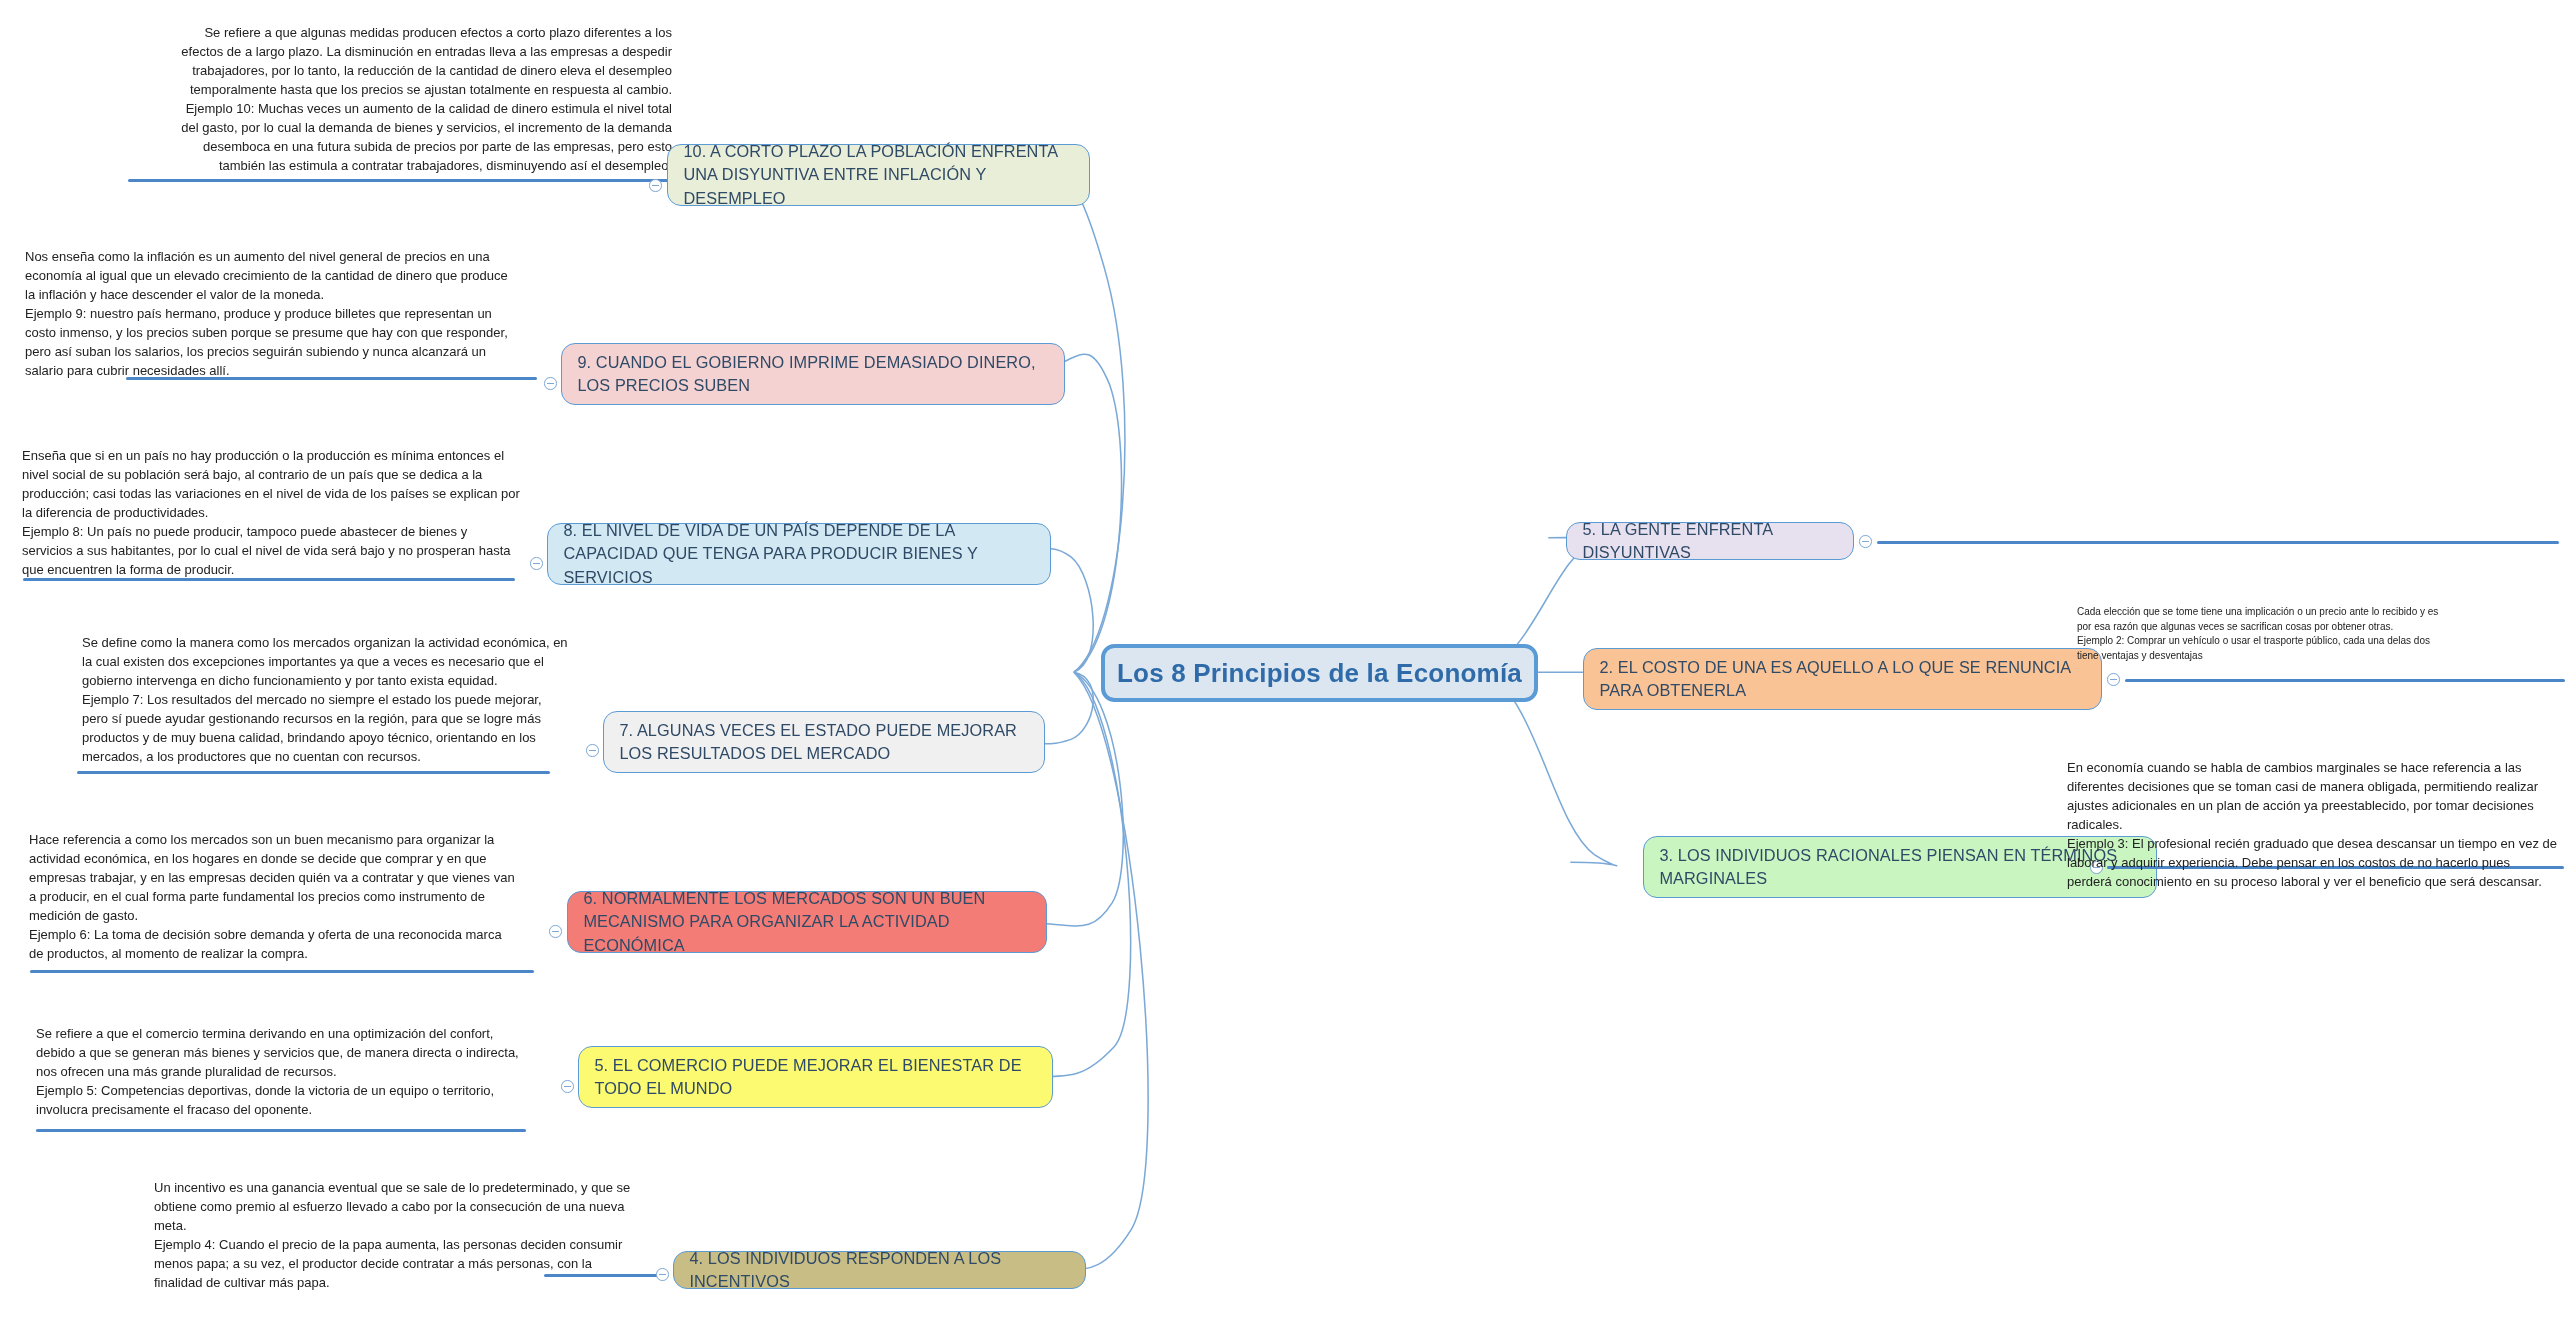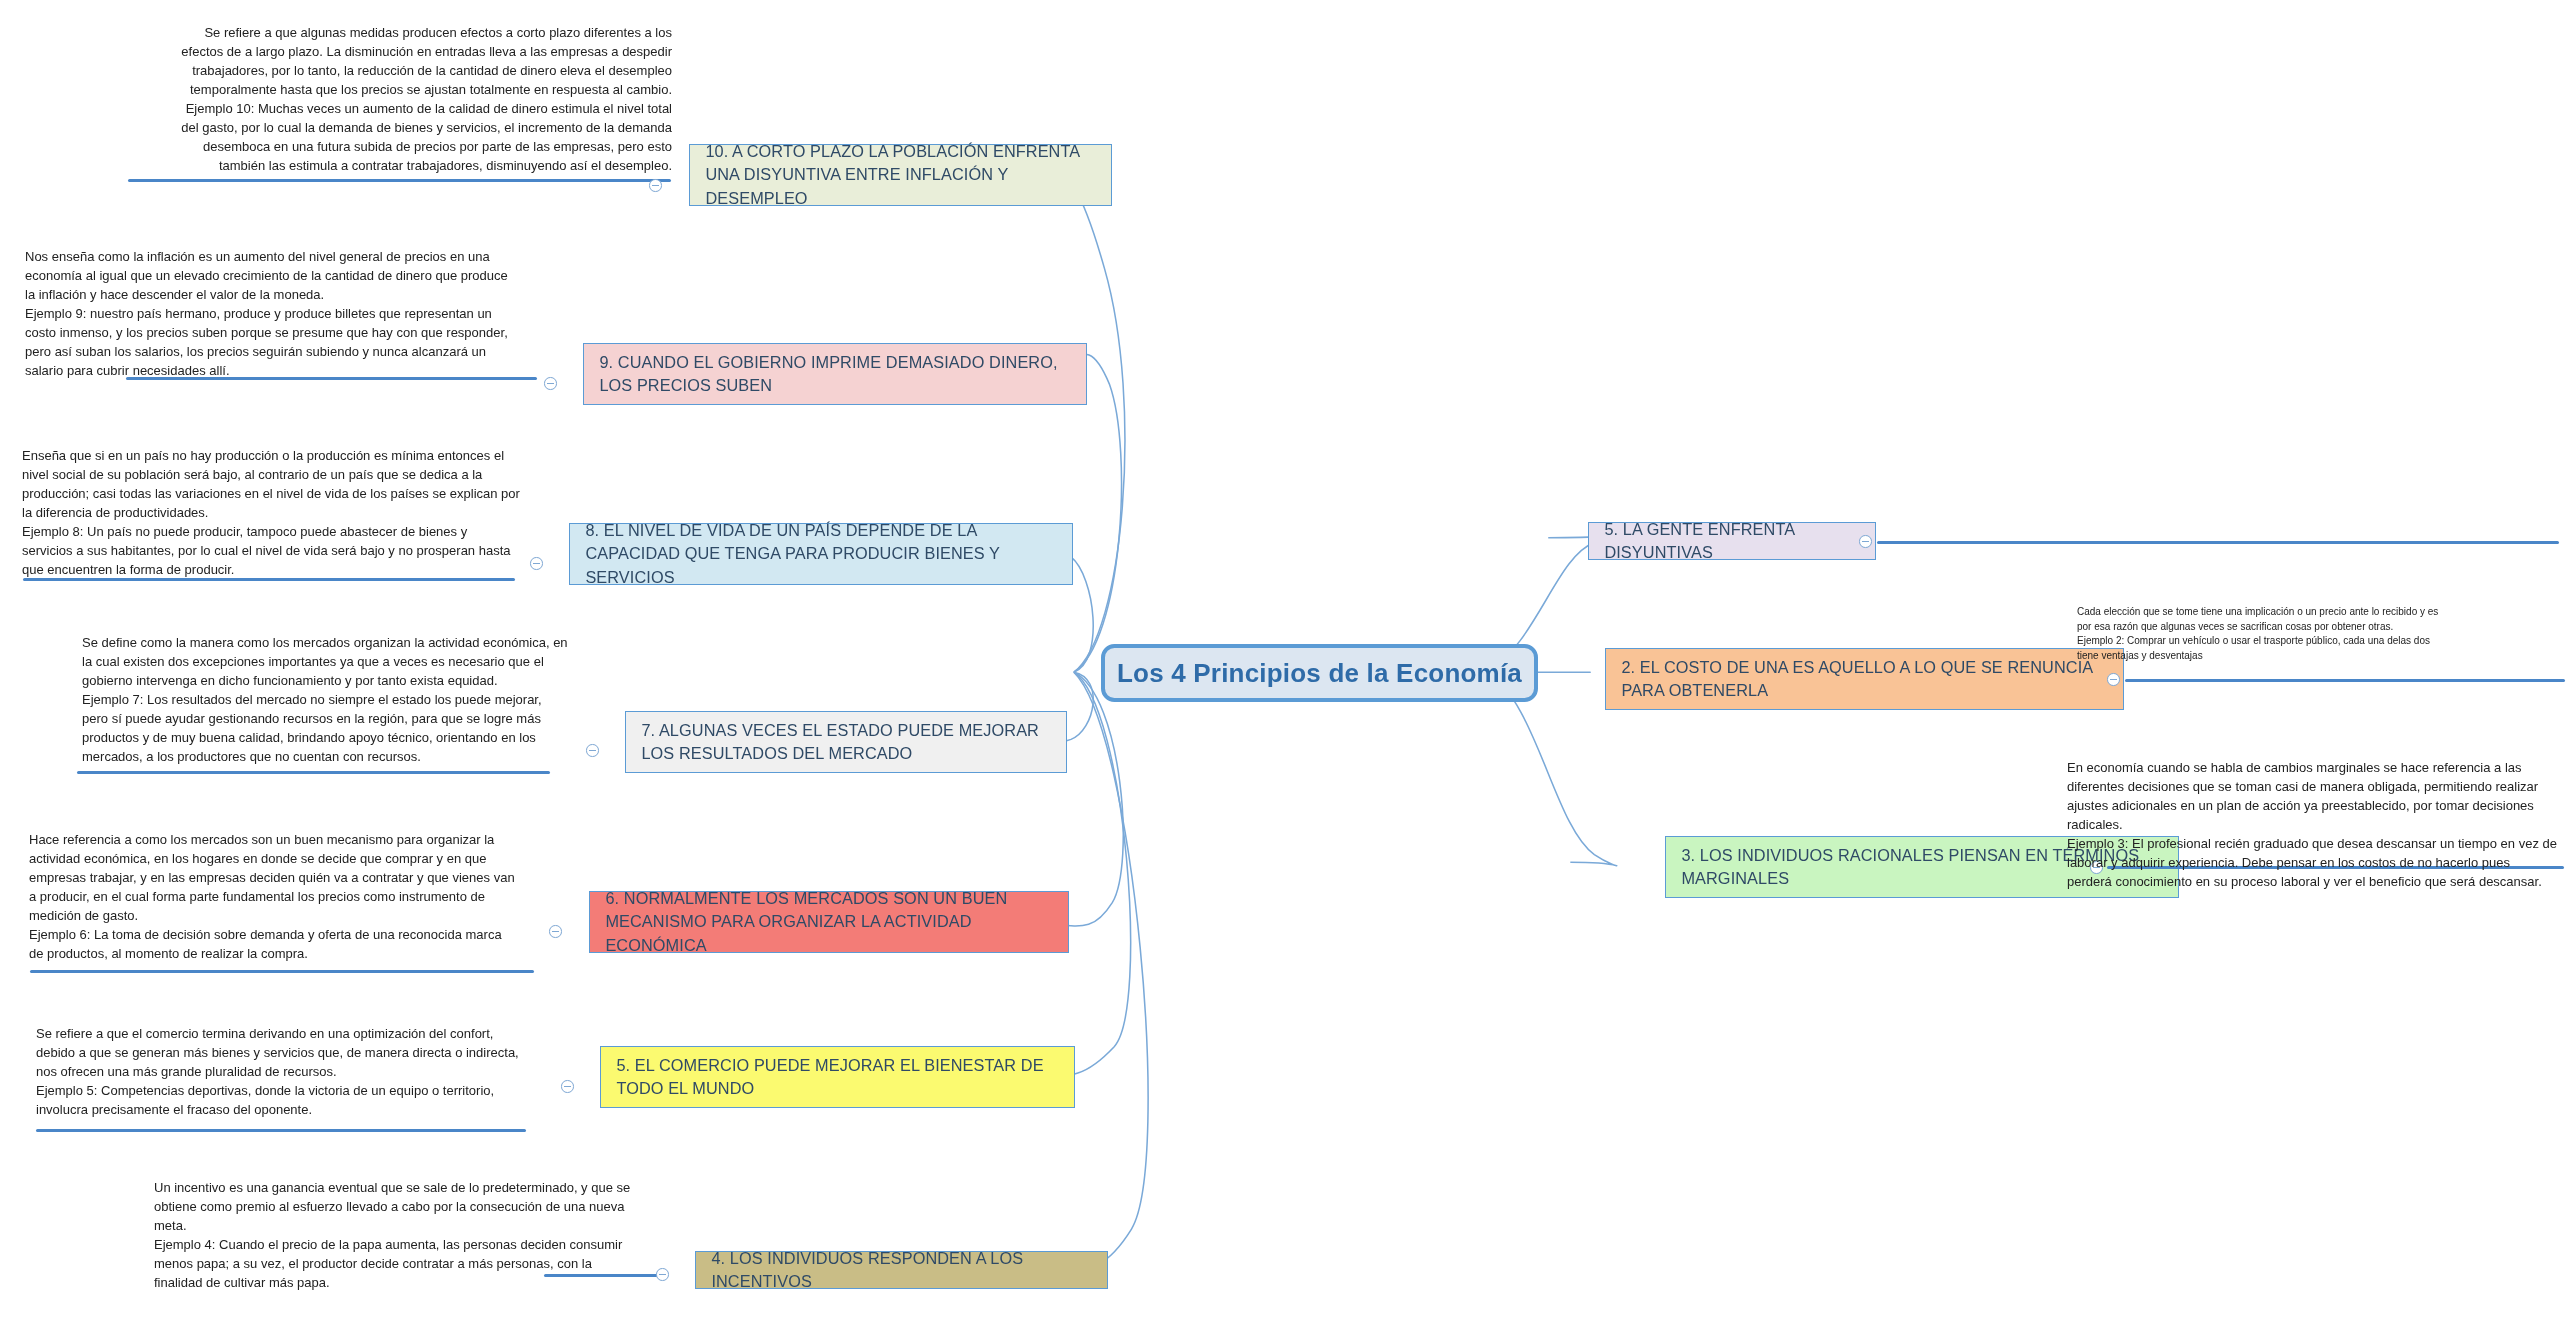--- a/index.html
+++ b/index.html
@@ -5,22 +5,22 @@
   html,body{margin:0;padding:0;background:#ffffff;}
   body{width:2576px;height:1329px;position:relative;overflow:hidden;
        font-family:"Liberation Sans","DejaVu Sans",sans-serif;}
 
   #canvas{position:absolute;left:0;top:0;width:2576px;height:1329px;}
 
   svg.links{position:absolute;left:0;top:0;width:2576px;height:1329px;pointer-events:none;}
 
   
   .node{position:absolute;box-sizing:border-box;border:1.9px solid #5b9bd5;
-        border-radius:0;color:#2f4a66;display:flex;align-items:center;
-        padding:8.6px 15.4px;line-height:1.42;letter-spacing:0.1px;margin-left:22px;}
+        border-radius:14px;color:#2f4a66;display:flex;align-items:center;
+        padding:8.6px 15.4px;line-height:1.42;letter-spacing:0.1px;}
   .node span{display:block;}
 
   .center-node{position:absolute;box-sizing:border-box;border:4.8px solid #5b9bd5;
         border-radius:13.4px;background:#dce6f1;display:flex;align-items:center;
         justify-content:center;color:#2e6ba8;font-weight:bold;font-size:26px;
         letter-spacing:0.2px;}
 
   
   .note{position:absolute;box-sizing:border-box;color:#222222;
         line-height:1.46;white-space:pre-line;padding-bottom:3.8px;}
@@ -48,21 +48,21 @@
       <path d="M1118,700 C1172,736 1196,1050 1160,1090 C1128,1124 1115,1121 1063,1121"></path>
       <path d="M1118,700 C1180,760 1220,1210 1178,1280 C1150,1325 1130,1322 1110,1322"></path>
 
       <path d="M1548,700 C1600,670 1620,580 1660,565 C1690,554 1700,560 1612,560"></path>
       <path d="M1548,700 C1590,700 1610,700 1640,700 C1660,700 1660,700 1645,700"></path>
       <path d="M1548,700 C1600,730 1618,860 1660,890 C1690,910 1700,898 1635,898"></path>
     </g>
   </svg>
 
   <div class="center-node" style="left:1101px;top:644px;width:437px;height:58px;">
-    <span>Los 4 Principios de la Economía</span>
+    <span>Los 8 Principios de la Economía</span>
   </div>
 
   <div class="note" style="left:134px;top:24px;width:538px;font-size:13px;text-align:right;">Se refiere a que algunas medidas producen efectos a corto plazo diferentes a los
 efectos de a largo plazo. La disminución en entradas lleva a las empresas a despedir
 trabajadores, por lo tanto, la reducción de la cantidad de dinero eleva el desempleo
 temporalmente hasta que los precios se ajustan totalmente en respuesta al cambio.
 Ejemplo 10: Muchas veces un aumento de la calidad de dinero estimula el nivel total
 del gasto, por lo cual la demanda de bienes y servicios, el incremento de la demanda
 desemboca en una futura subida de precios por parte de las empresas, pero esto
 también las estimula a contratar trabajadores, disminuyendo así el desempleo.</div>

